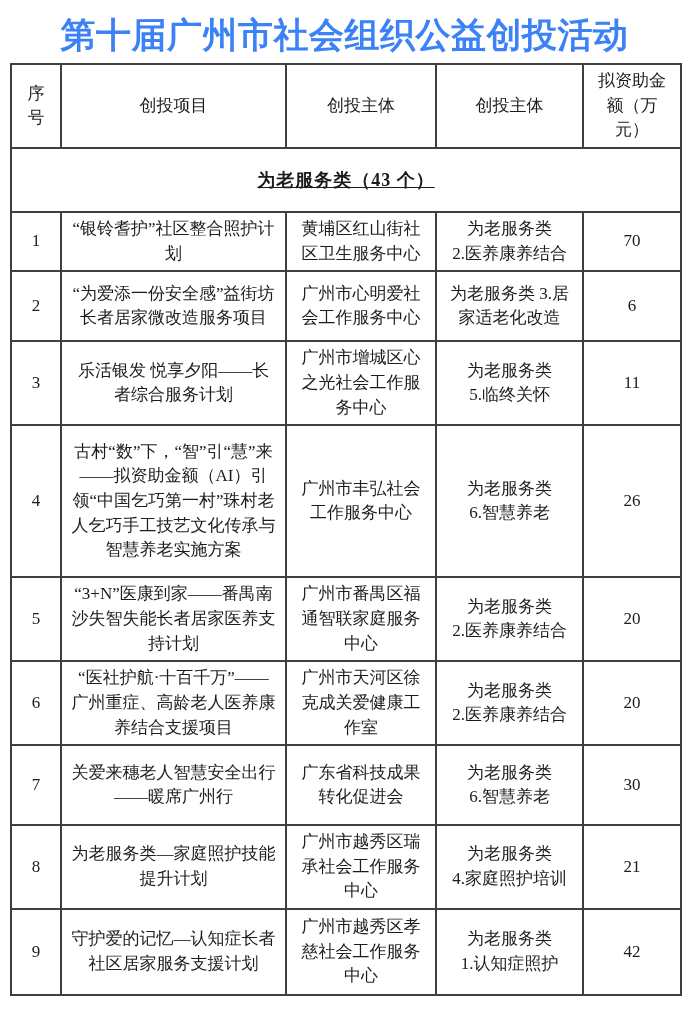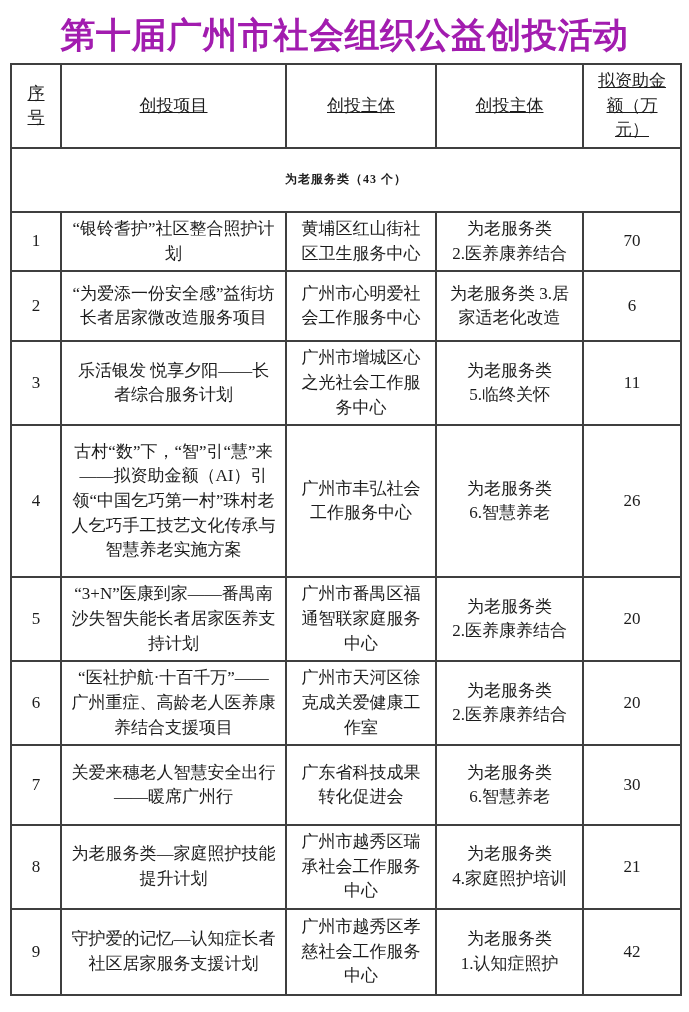--- a/index.html
+++ b/index.html
@@ -15,21 +15,21 @@
     font-family: "Liberation Serif", "DejaVu Serif", serif;
     color: #1c1c1c;
     overflow: hidden;
   }
   .doc-title {
     margin: 16px 8px 8px 8px;
     text-align: center;
     font-weight: bold;
     font-size: 35px;
     line-height: 1.12;
-    color: #a21caf;
+    color: #3b82f6;
     letter-spacing: 0.5px;
   }
   table.projects {
     border-collapse: collapse;
     table-layout: fixed;
     width: 670px;
     margin-left: 10px;
     margin-top: 2px;
   }
   table.projects col.c-no       { width: 50px;  }
@@ -42,26 +42,27 @@
     border: 2px solid #3f3f3f;
     text-align: center;
     vertical-align: middle;
     font-size: 17px;
     line-height: 1.45;
     padding: 4px 8px;
     font-weight: normal;
     word-break: break-all;
     overflow-wrap: anywhere;
   }
-  table.projects thead tr { height: 64px; text-decoration: underline; }
+  table.projects thead tr { height: 64px; }
   tr.section-row { height: 64px; }
   tr.section-row td {
     font-weight: bold;
-    font-size: 12px;
+    font-size: 18px;
     letter-spacing: 1px;
+    text-decoration: underline;
   }
   .cell-category { white-space: pre-line; }
   tr.row-1 { height: 58px;  }
   tr.row-2 { height: 70px;  }
   tr.row-3 { height: 68px;  }
   tr.row-4 { height: 152px; }
   tr.row-5 { height: 82px;  }
   tr.row-6 { height: 78px;  }
   tr.row-7 { height: 80px;  }
   tr.row-8 { height: 70px;  }

